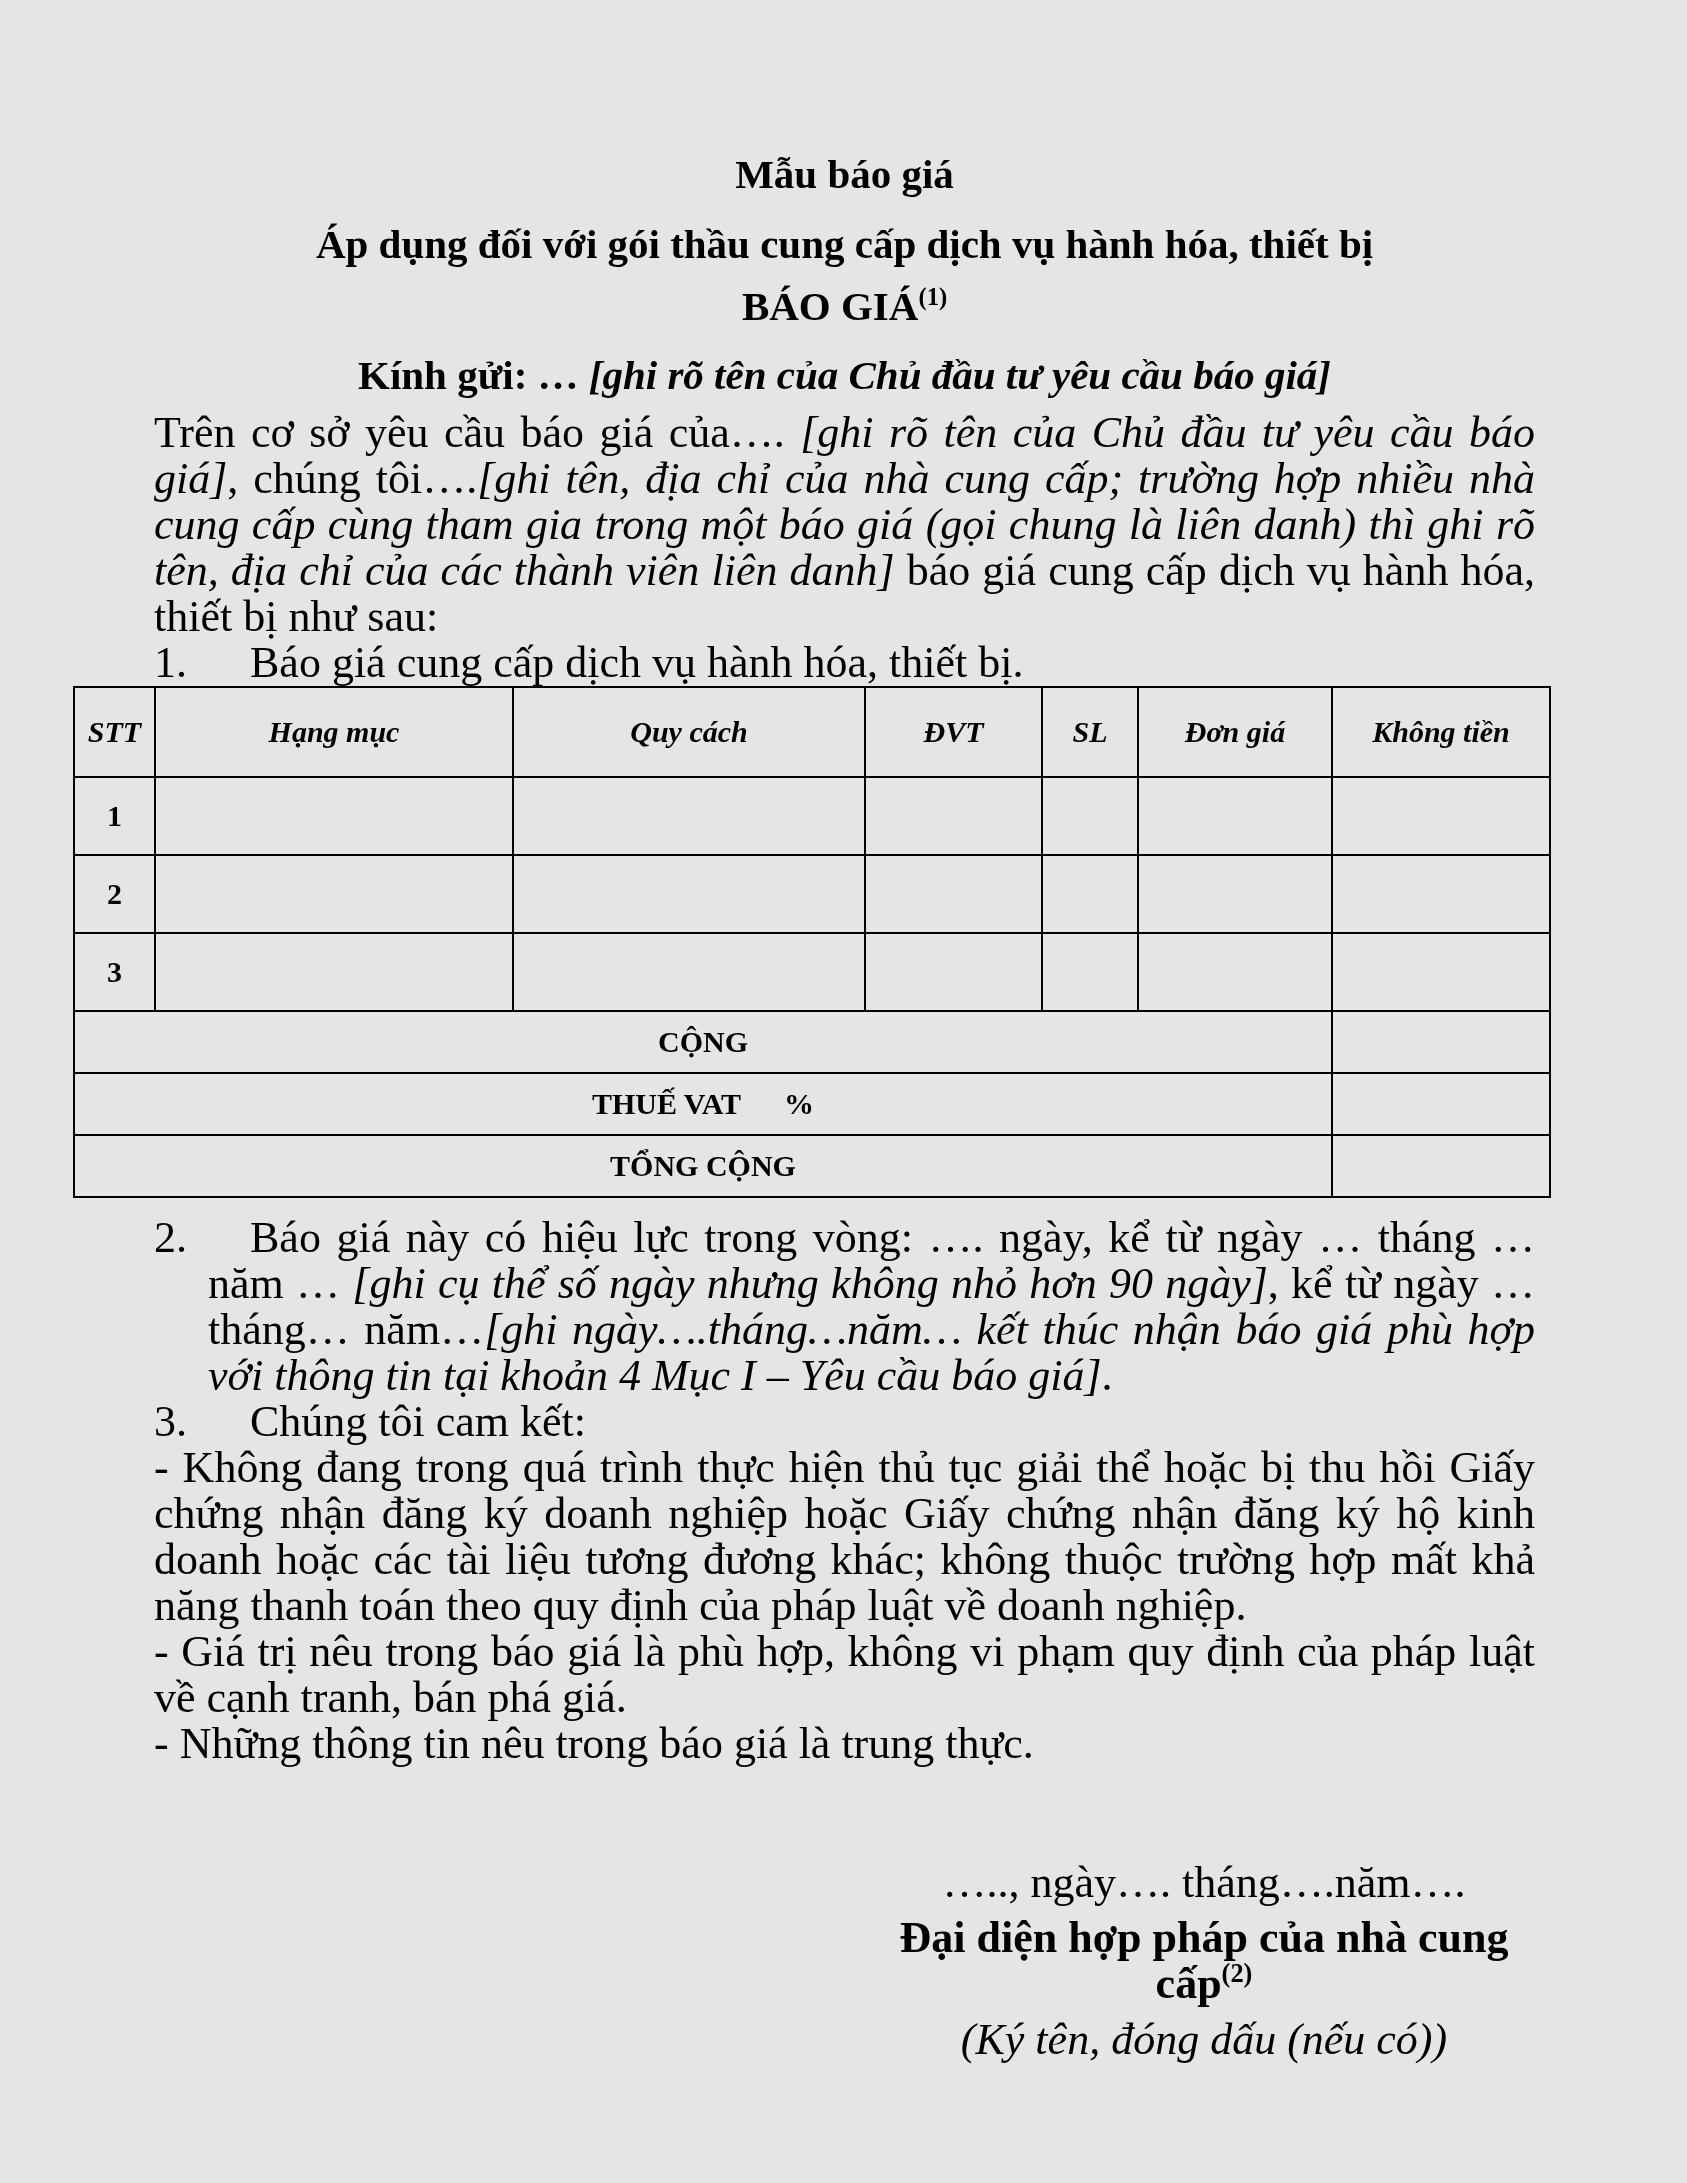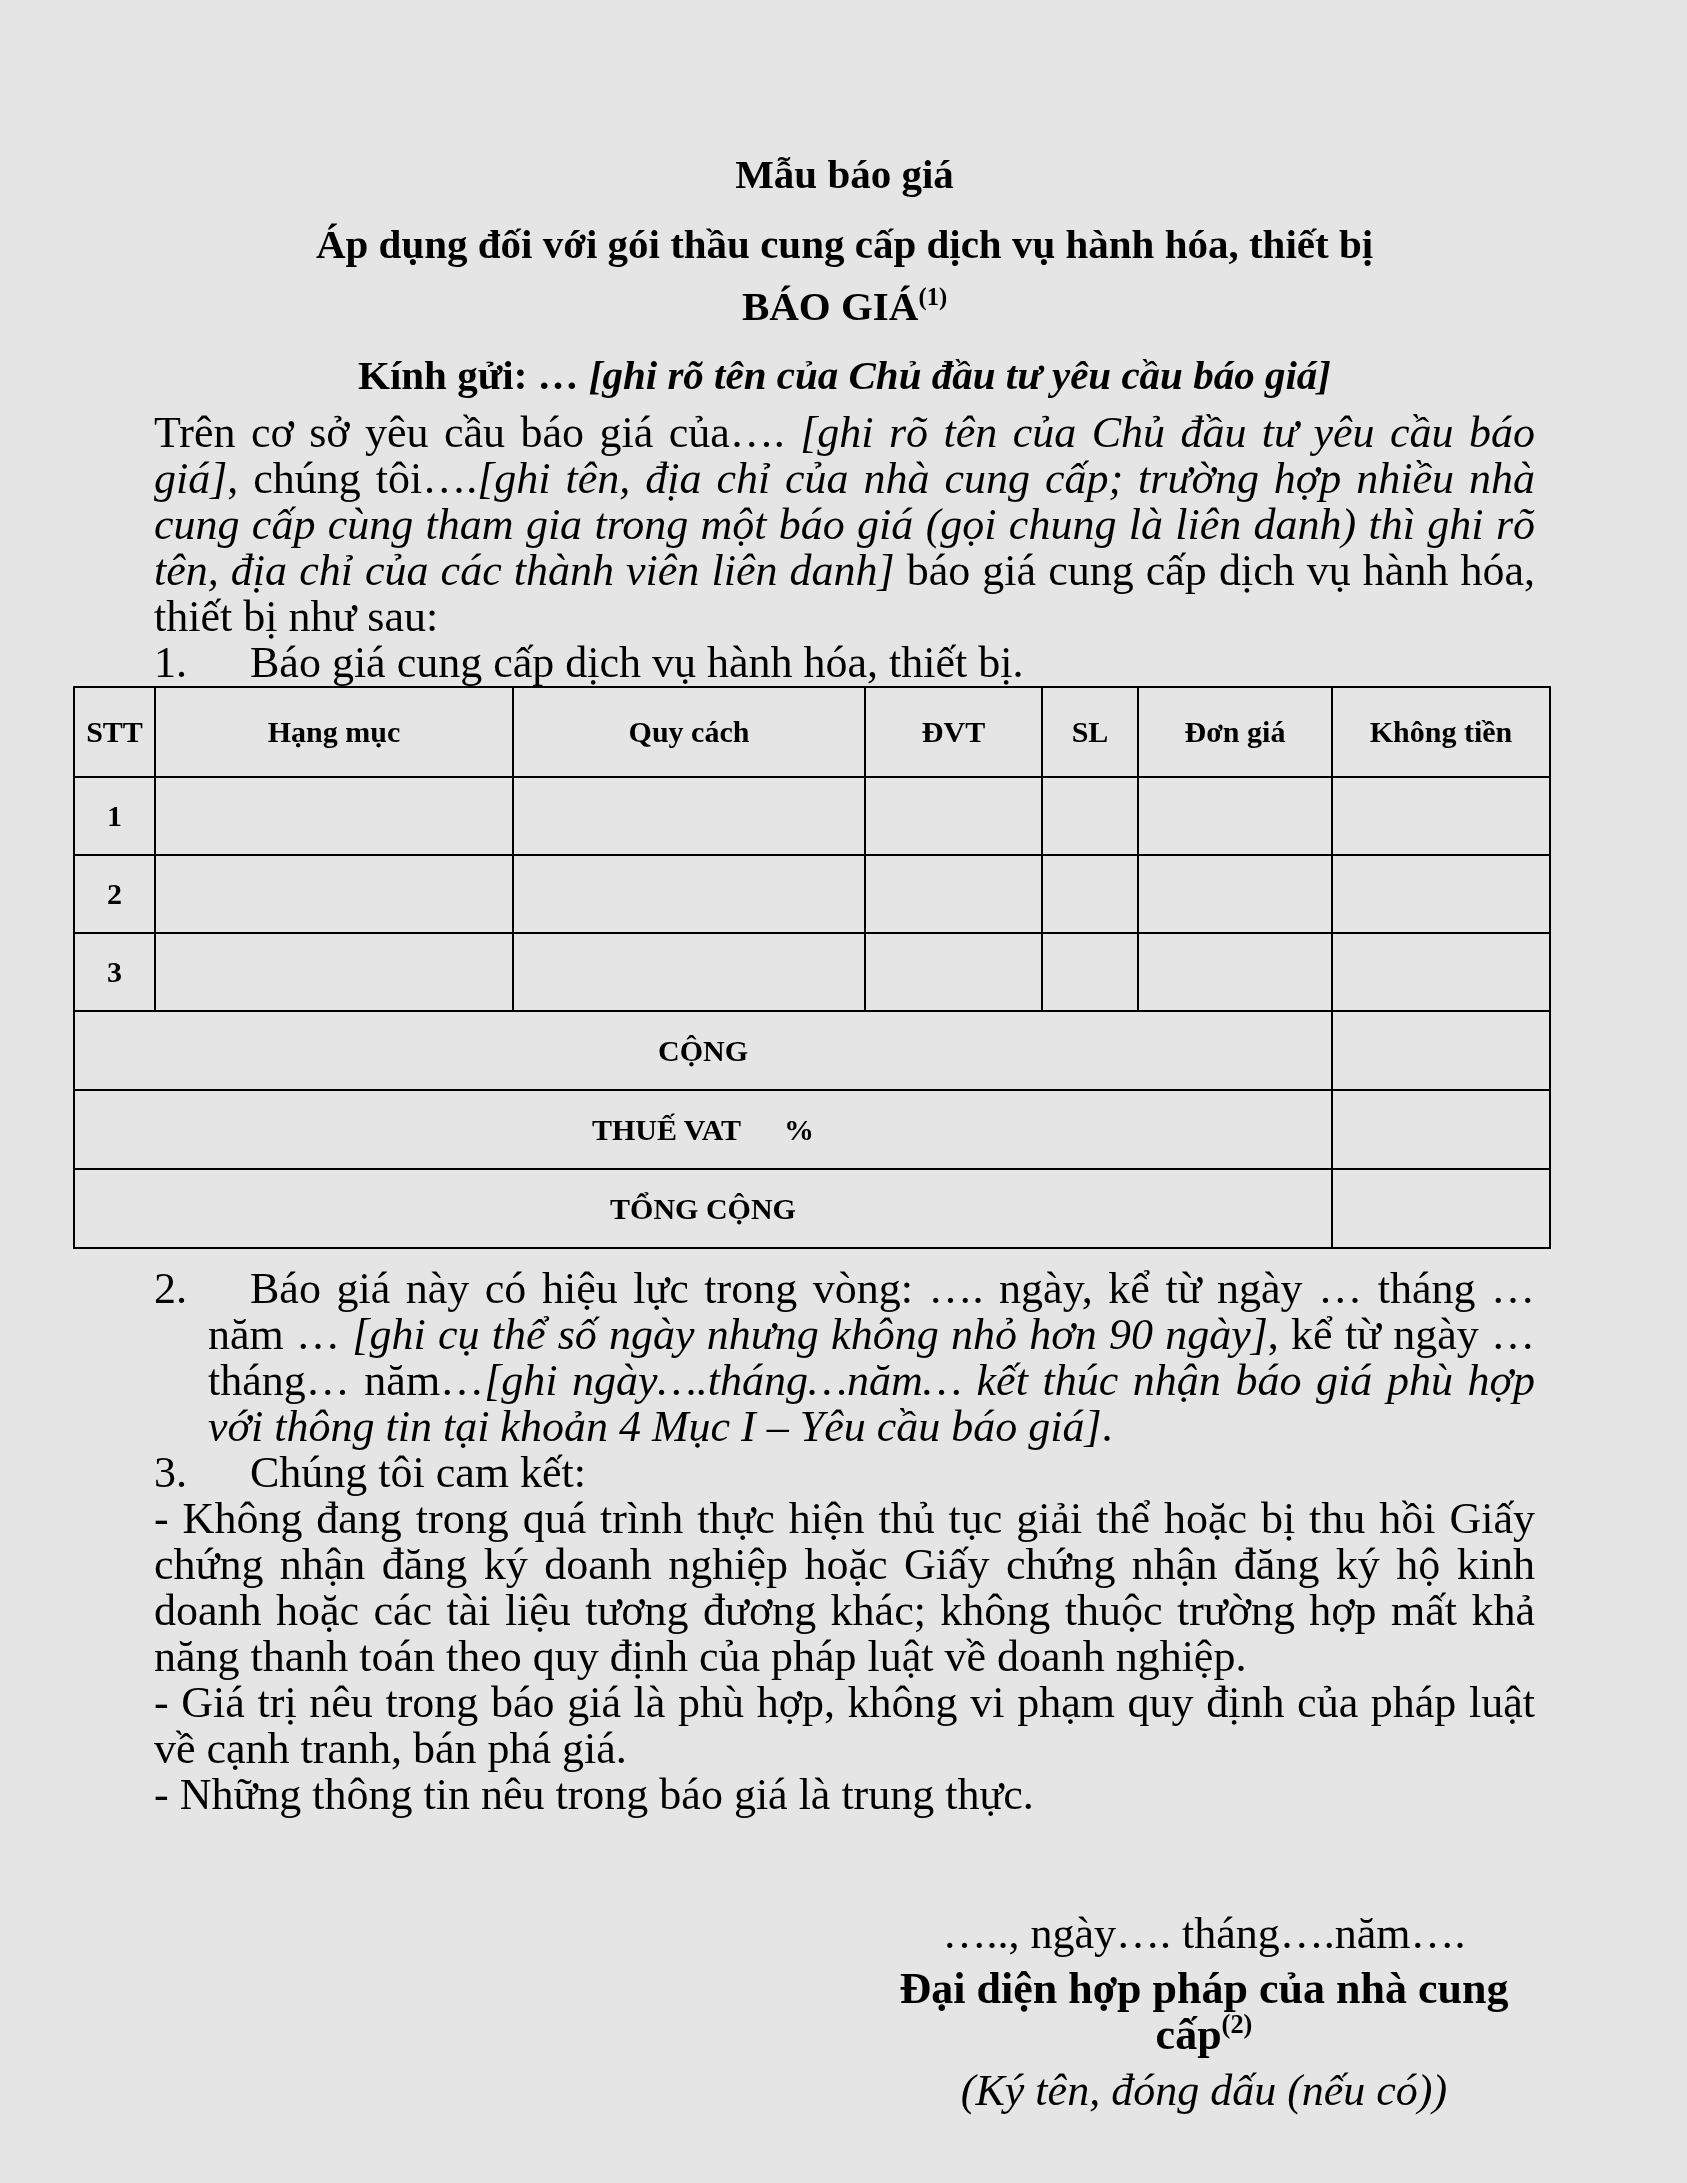--- a/index.html
+++ b/index.html
@@ -47,23 +47,23 @@
   }
   table.quote th, table.quote td {
     border-style: solid;
     border-color: #000000;
     border-width: 2.6px 2px;   
     padding: 0 6.6px;
     vertical-align: middle;
     overflow: hidden;
   }
   table.quote th { font-weight: bold; text-align: center; }
-  tr.hrow { height: 90px; }
+  tr.hrow { height: 90px; font-style: italic; }
   tr.drow { height: 78px; }
-  tr.srow { height: 79px; }
+  tr.srow { height: 62px; }
   td.stt  { text-align: center; font-weight: bold; }
   td.sum  { text-align: center; font-weight: bold; }
   .vatgap { display: inline-block; width: 43px; }
 
   
   .sig { width: 662px; margin: 93px 0 0 auto; text-align: center; }
   .sig-line { margin-bottom: 9.3px; }
 </style>
 </head>
 <body>

